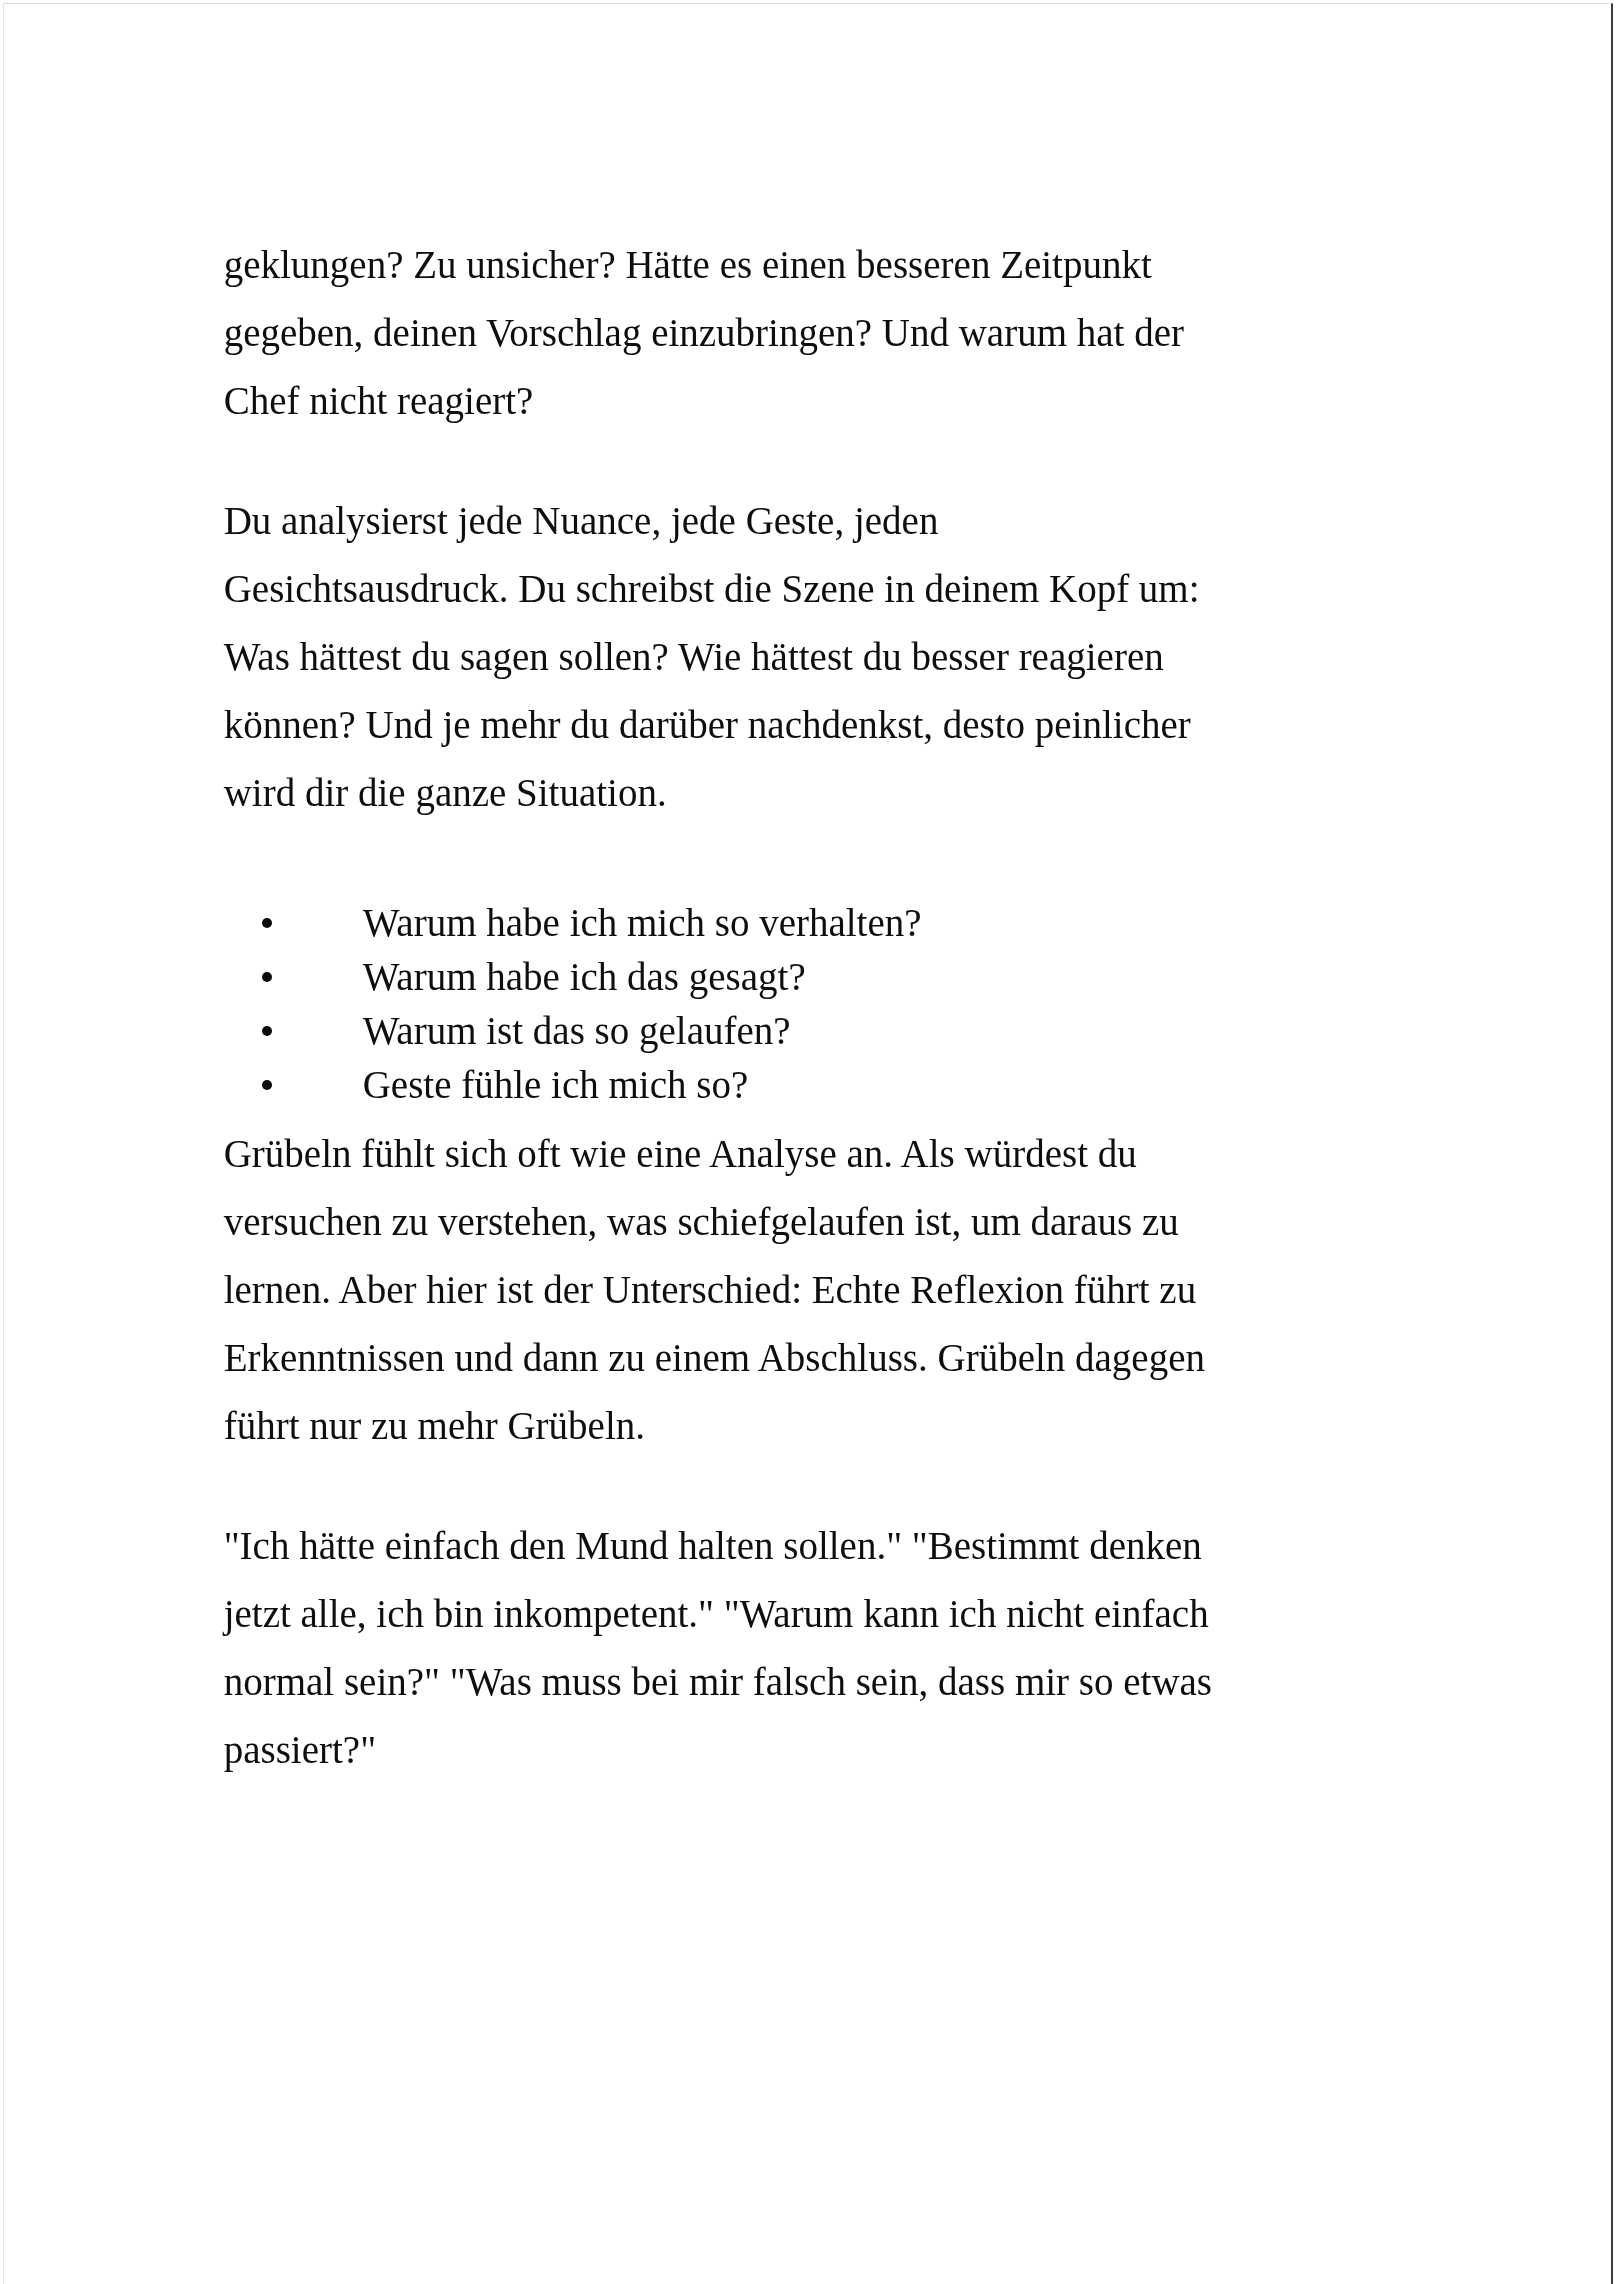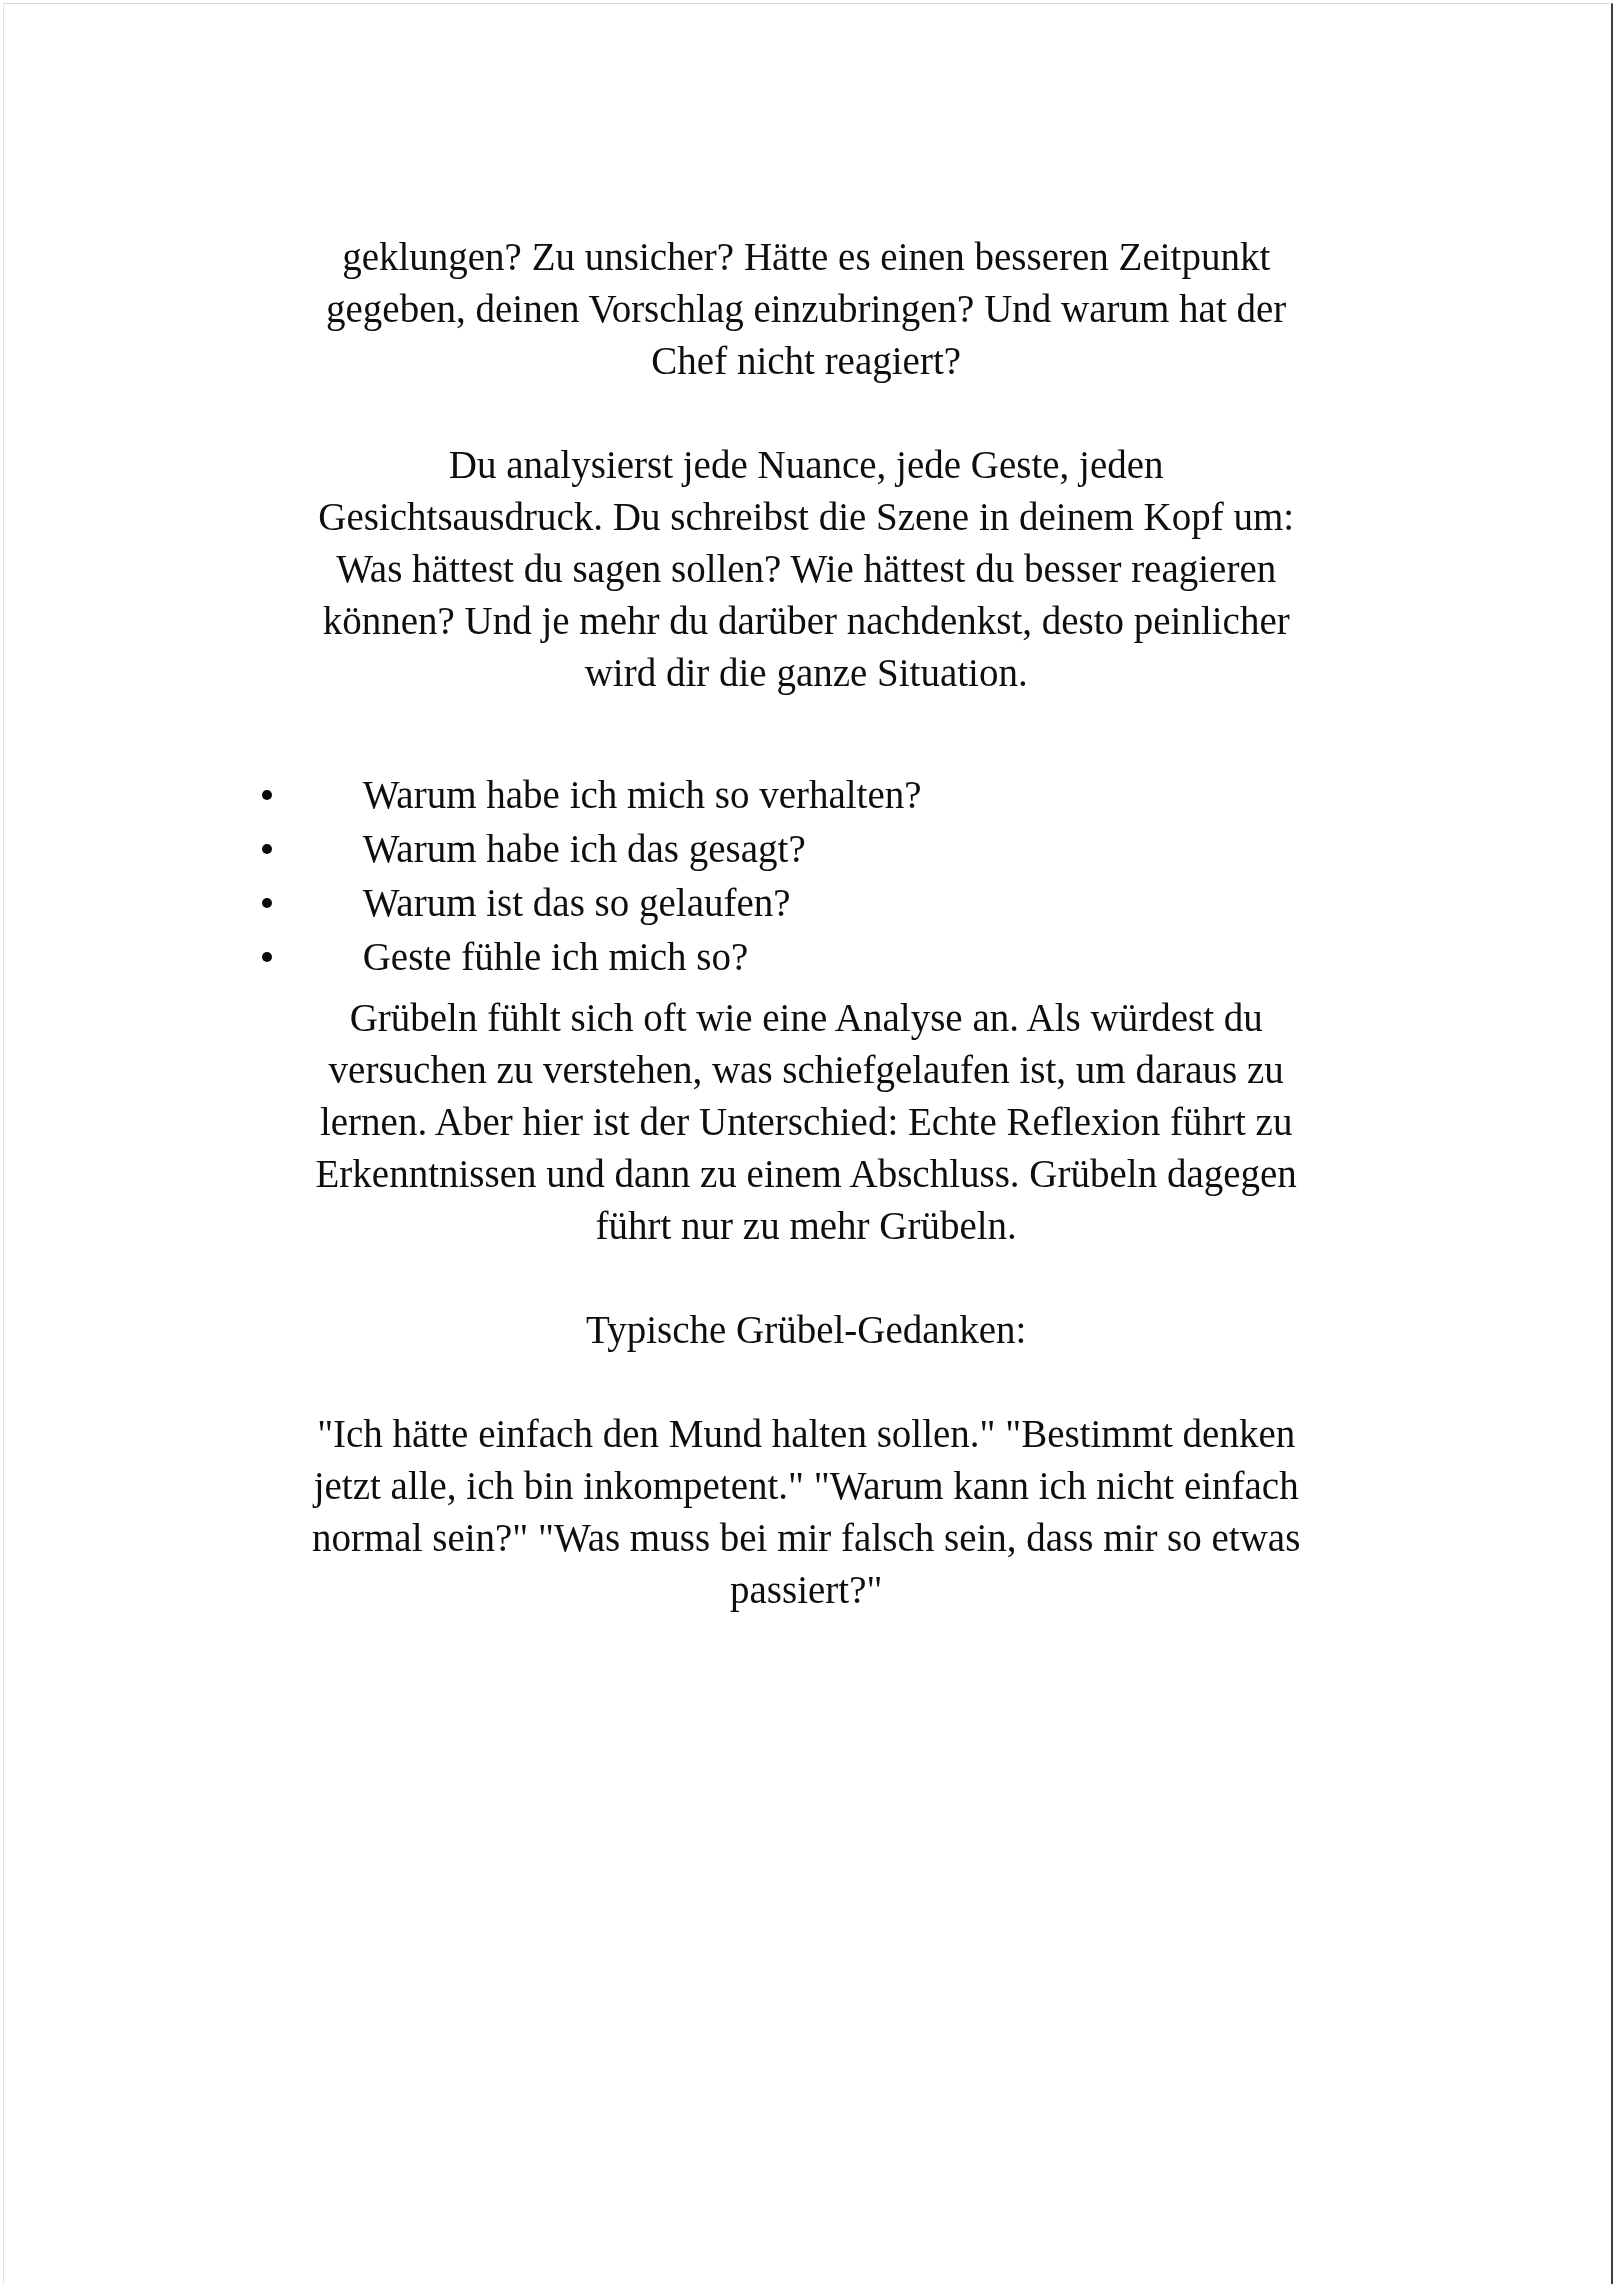--- a/index.html
+++ b/index.html
@@ -30,24 +30,23 @@
   }
   .content {
     position: absolute;
     top: 227px;              
     left: 220px;             
     width: 1165px;
   }
   .para {
     margin: 0 0 52px 0;
     font-size: 39px;
-    line-height: 52px;
+    line-height: 68px;
     white-space: pre-line;   
     color: #0e0e0e;
-    text-align: center;
   }
   .bullet-list {
     list-style: none;
     margin: 69px 0 0 0;     
     padding: 0 0 0 139px;    
   }
   .bullet-list li {
     position: relative;
     font-size: 39px;
     line-height: 54px;
@@ -92,21 +91,20 @@
       <li>Warum ist das so gelaufen?</li>
       <li>Geste fühle ich mich so?</li>
     </ul>
 
     <p class="para after-list">Grübeln fühlt sich oft wie eine Analyse an. Als würdest du
 versuchen zu verstehen, was schiefgelaufen ist, um daraus zu
 lernen. Aber hier ist der Unterschied: Echte Reflexion führt zu
 Erkenntnissen und dann zu einem Abschluss. Grübeln dagegen
 führt nur zu mehr Grübeln.</p>
 
-    <p class="para">Typische Grübel-Gedanken:</p>
 
     <p class="para">"Ich hätte einfach den Mund halten sollen." "Bestimmt denken
 jetzt alle, ich bin inkompetent." "Warum kann ich nicht einfach
 normal sein?" "Was muss bei mir falsch sein, dass mir so etwas
 passiert?"</p>
 
   </div>
 </div>
 
 

